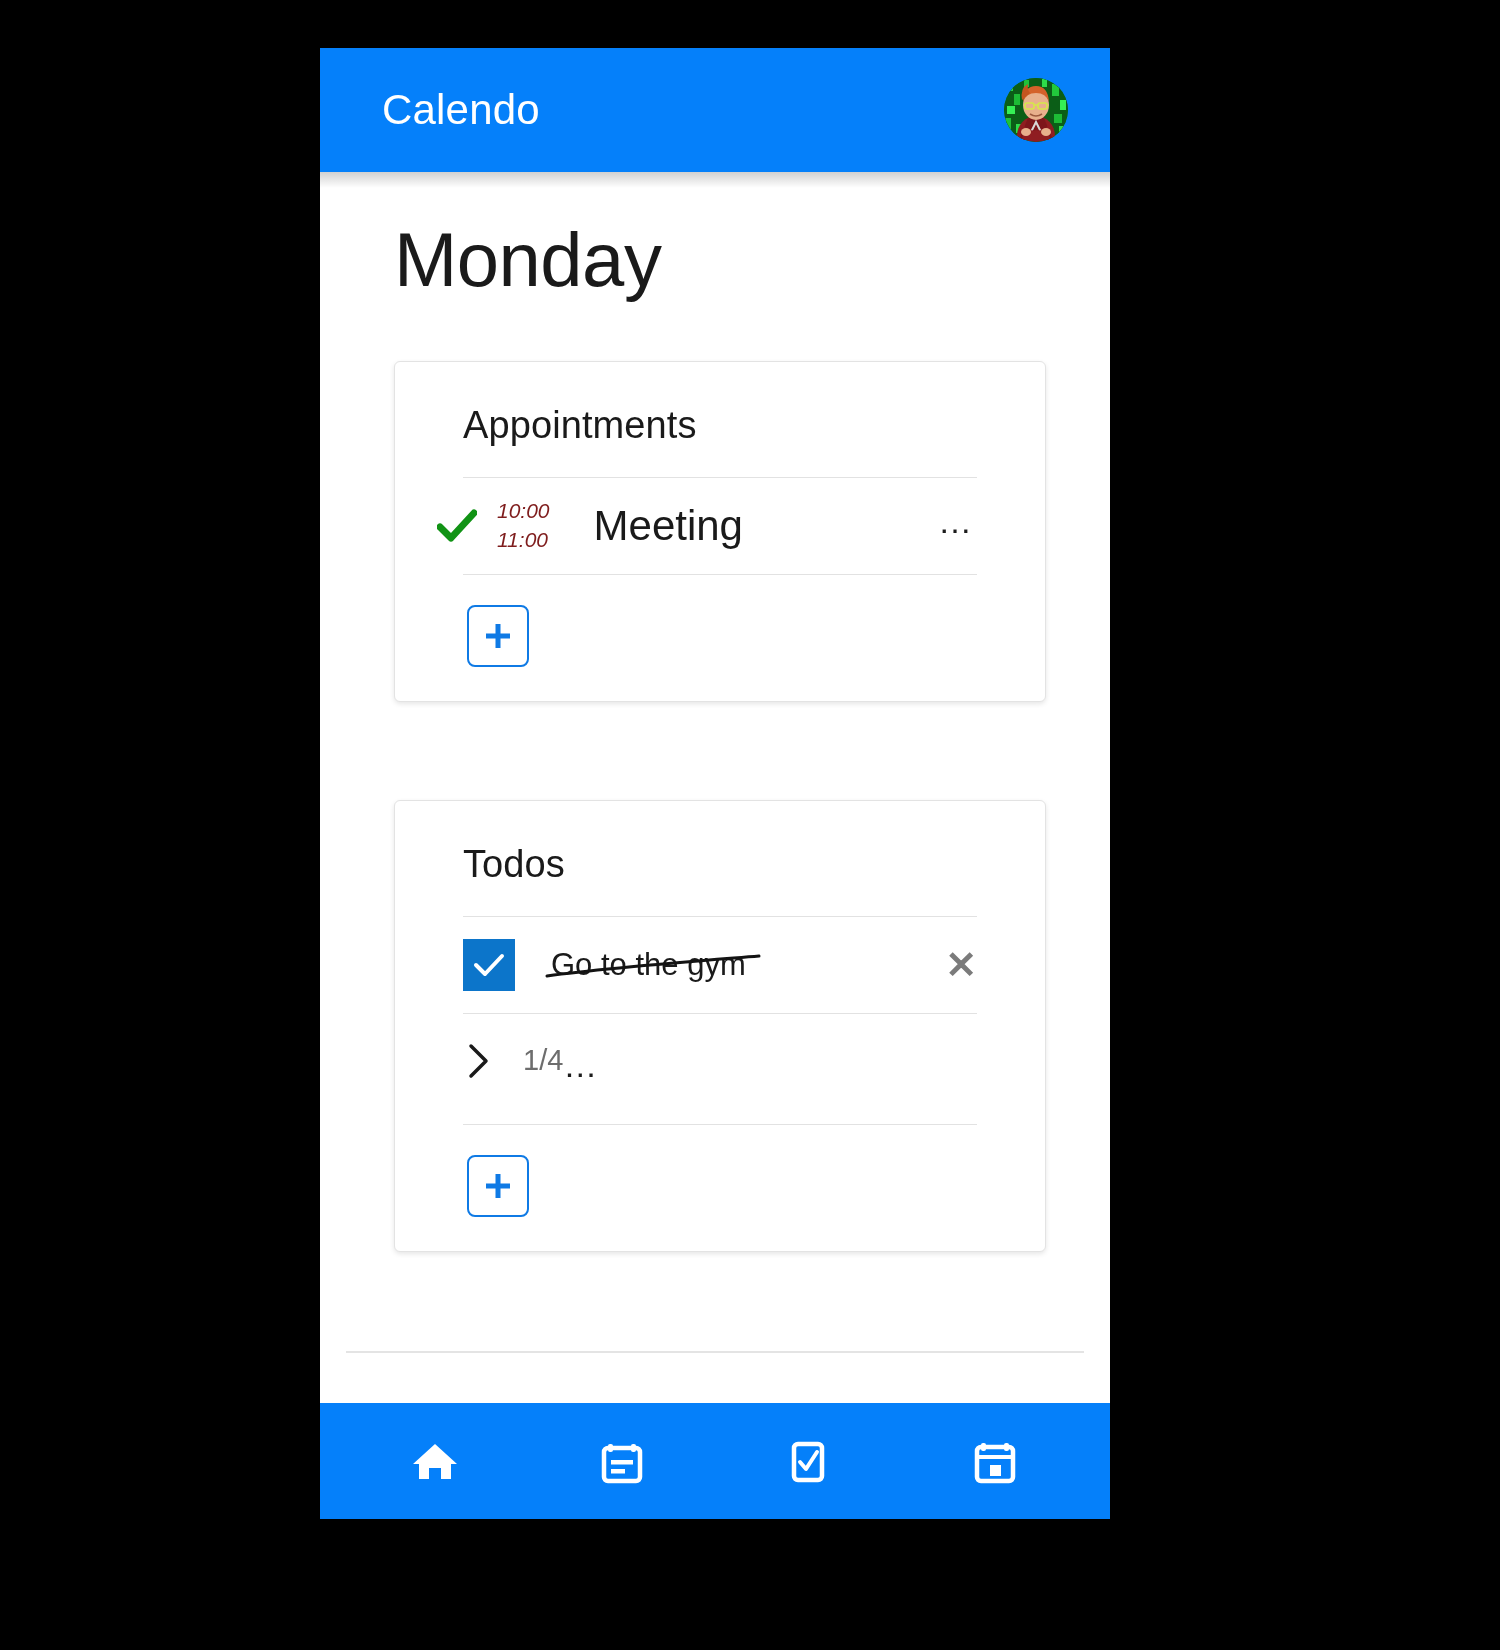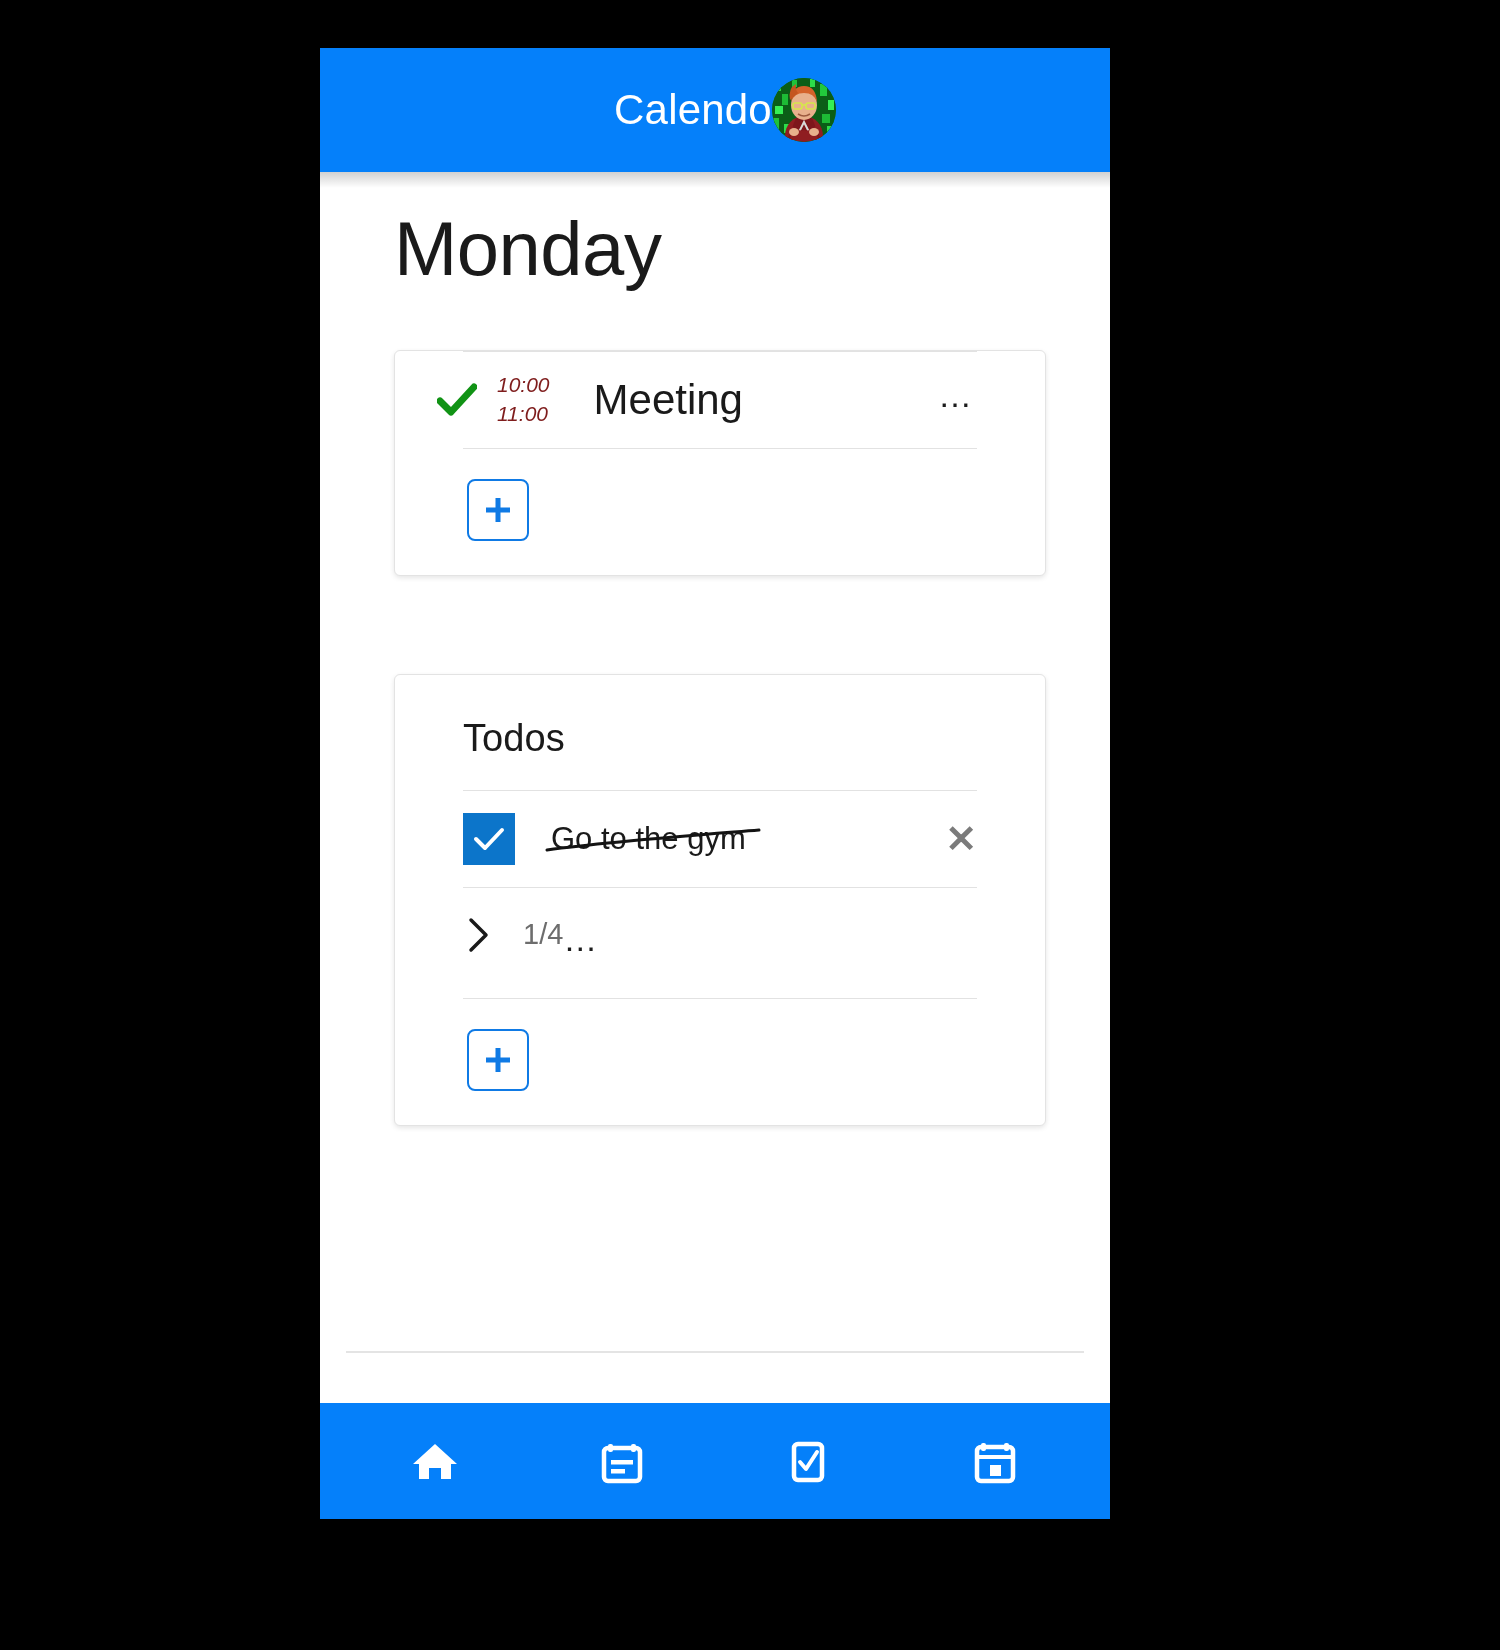--- a/index.html
+++ b/index.html
@@ -32,21 +32,21 @@
     flex-direction: column;
   }
 
   
   .appbar {
     position: relative;
     flex: 0 0 124px;
     background: #0580fa;
     display: flex;
     align-items: center;
-    justify-content: center;
+    justify-content: space-between;
     padding: 0 42px 0 62px;
     box-sizing: border-box;
     z-index: 5;
   }
   .appbar-title {
     color: #ffffff;
     font-size: 42px;
     font-weight: 400;
     letter-spacing: 0.2px;
     line-height: 1;
@@ -74,20 +74,21 @@
     left: 0; right: 0; top: 0;
     height: 16px;
     background: linear-gradient(to bottom, rgba(0,0,0,0.18), rgba(0,0,0,0));
     pointer-events: none;
     z-index: 4;
   }
 
   .content {
     padding: 38px 64px 0 74px;
     box-sizing: border-box;
+    margin-top: 11px;
   }
 
   .day-title {
     font-size: 76px;
     font-weight: 300;
     color: #1a1a1a;
     line-height: 1.02;
     letter-spacing: -0.5px;
     margin: 0;
   }
@@ -366,20 +367,21 @@
     </div>
 
     <div class="body">
       <div class="body-shadow"></div>
 
       <div class="content">
 
         <div class="day-title">Monday</div>
 
         <div class="card card-appointments">
+          <div class="card-title">Appointments</div>
           <div class="divider"></div>
 
           <div class="appt-row">
             <span class="check-green">
               <svg width="40" height="34" viewBox="0 0 40 34">
                 <path d="M3 18 L14 29 L37 4" stroke="#119315" stroke-width="7" fill="none" stroke-linecap="round" stroke-linejoin="round"></path>
               </svg>
             </span>
             <span class="appt-times">
               <span>10:00</span><br>

